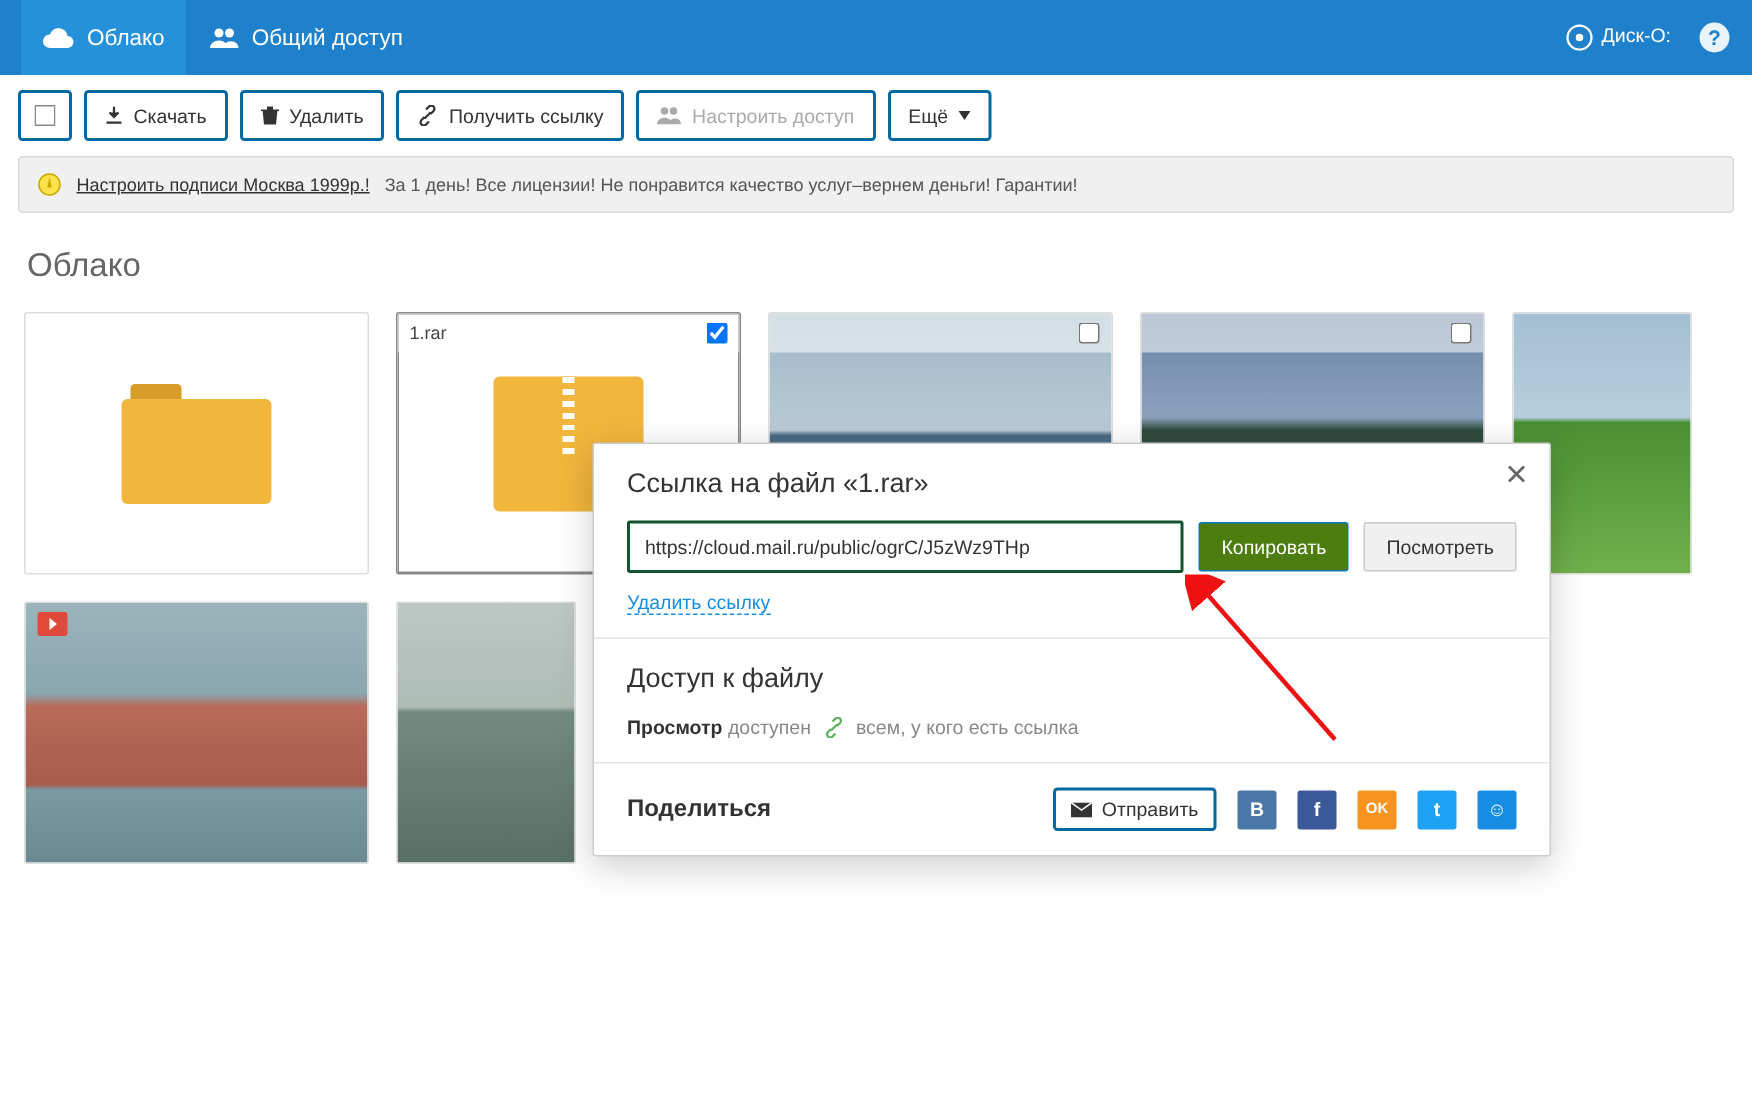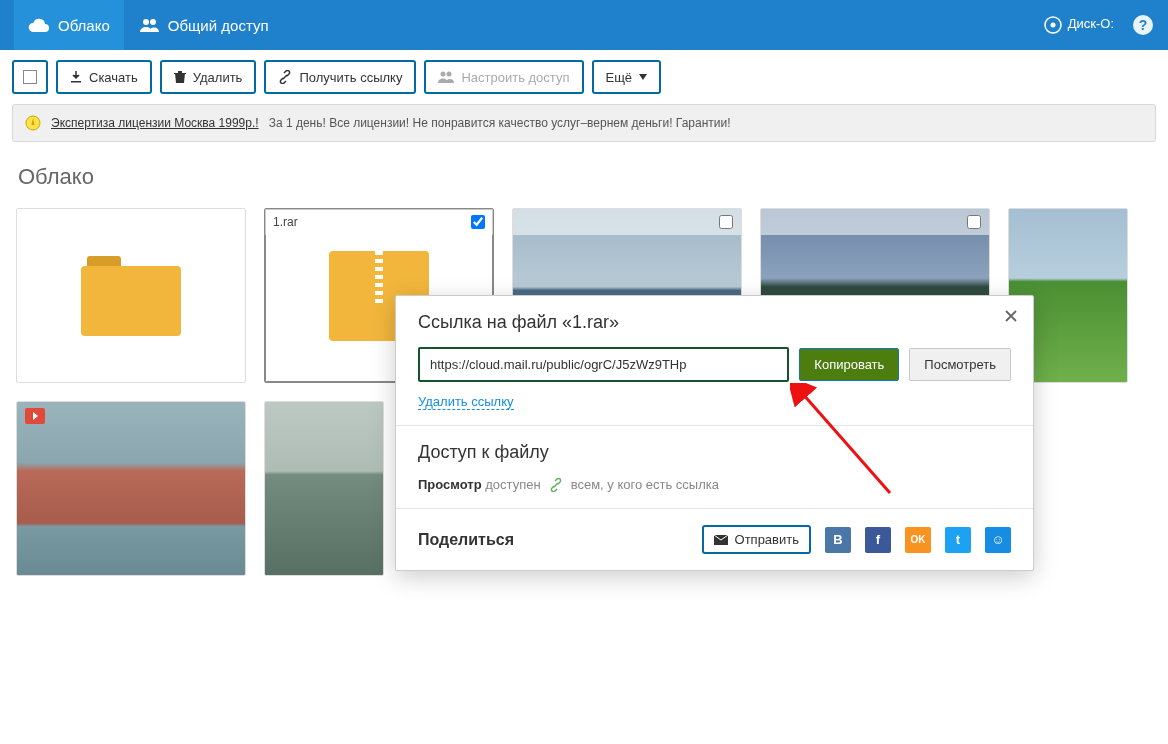--- a/index.html
+++ b/index.html
@@ -149,21 +149,21 @@
 </div>
 
 <div class="content">
   <div class="ad">
     <span class="ic">
         <svg width="16" height="16">
           <circle cx="8" cy="8" r="7" fill="#ffe14a" stroke="#c7a900"></circle>
           <path d="M8 3l1.5 7h-3z" fill="#c7a900"></path>
         </svg>
       </span>
-    <a href="#">Экспертиза лицензии Москва 1999р.!</a>
+    <a href="#">Настроить подписи Москва 1999р.!</a>
     <span>За 1 день! Все лицензии! Не понравится качество услуг–вернем деньги! Гарантии!</span>
   </div>
 
   <h1 class="page-title">Облако</h1>
 
   <div class="grid">
 
     <div class="tile">
       <div class="body">
           <div class="folder-ico">

